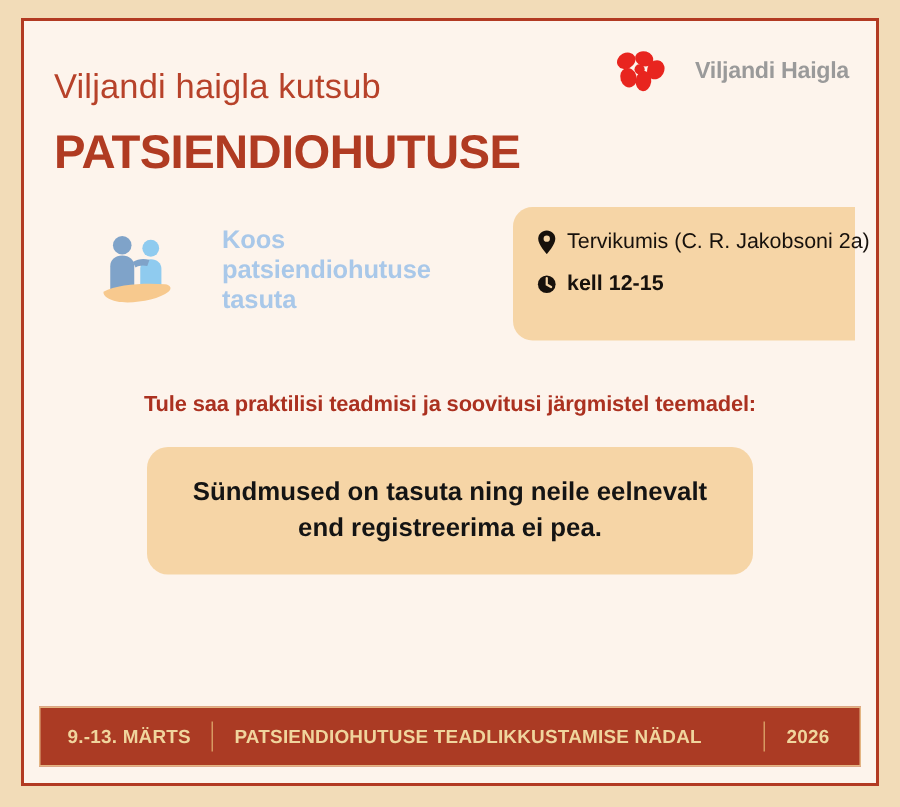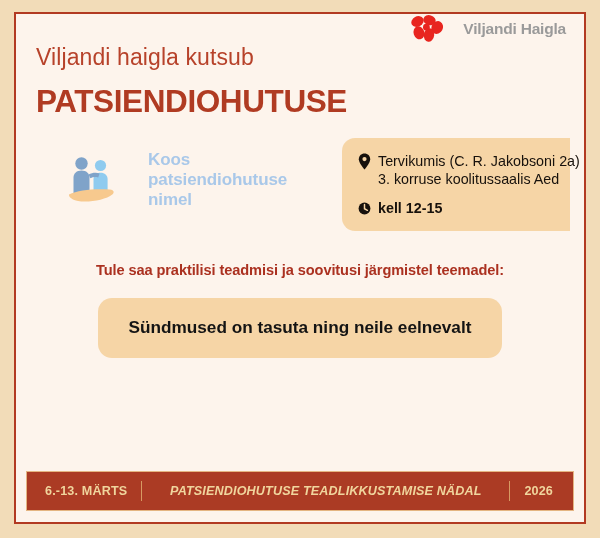--- a/index.html
+++ b/index.html
@@ -35,21 +35,21 @@
   }
 
   
   .header {
     position: relative;
     padding: 14px 20px 0 20px;
   }
 
   .brand-logo {
     position: absolute;
-    top: 0;
+    top: 19px;
     right: 18px;
     display: flex;
     align-items: center;
     gap: 19px;
     text-align: right;
   }
   .brand-mark {
     width: 34px;
     height: 30px;
     flex: none;
@@ -109,21 +109,21 @@
   }
   .campaign-text span { display: block; }
 
   .info-box {
     position: absolute;
     left: 306px;
     right: -6px;
     top: 0;
     background: #f6d5a6;
     border-radius: 13px 0 0 13px;
-    padding: 14px 16px 14px 16px;
+    padding: 14px 16px 28px 16px;
     box-sizing: border-box;
   }
   .info-line {
     display: flex;
     align-items: flex-start;
     gap: 7px;
     color: #17110c;
     font-size: 14.3px;
     line-height: 1.3;
   }
@@ -187,23 +187,21 @@
   }
   .footer-sep {
     width: 1px;
     height: 20px;
     background: #d79a62;
     margin: 0 14px;
     flex: none;
   }
   .footer-title {
     flex: 1;
-    text-align: center;
-    white-space: nowrap;
-    font-style: italic;
+    white-space: nowrap;
   }
   .footer-year {
     padding: 0 20px 0 0;
     white-space: nowrap;
   }
 </style>
 </head>
 <body>
 
 <div class="poster">
@@ -238,59 +236,59 @@
             <circle cx="15.5" cy="9.5" r="6.2" fill="#7fa3c9"></circle>
             <path d="M7.5 40 V23.5 C7.5 19.2 10.8 16.4 15.5 16.4 C20.2 16.4 23.5 19.2 23.5 23.5 V40 Z" fill="#7fa3c9"></path>
             <circle cx="34.5" cy="11.5" r="5.6" fill="#8fcbef"></circle>
             <path d="M27.5 41 V25.2 C27.5 21.4 30.6 18.8 34.6 18.8 C38.7 18.8 41.6 21.4 41.6 25.2 V41 Z" fill="#8fcbef"></path>
             <path d="M22.5 20.6 C26 18.6 30 18.1 33.6 19.4 L32.2 23.4 C29.4 22.6 26.7 23 24.4 24.3 Z" fill="#7fa3c9"></path>
             <path d="M3 40.5 C12 35.5 30 34.5 44 35.5 C47.5 35.8 49 38.3 46.3 40.5 C40 45.8 22 49 12 47 C6.5 45.9 2.5 43.2 3 40.5 Z" fill="#f7c98e"></path>
           </svg>
           <div class="campaign-text">
             <span>Koos</span>
             <span>patsiendiohutuse</span>
-            <span>nimel</span>
+            <span>tasuta</span>
           </div>
         </div>
 
         <div class="info-box">
           <div class="info-line">
             <svg class="info-icon" viewBox="0 0 13 17" aria-hidden="true">
               <path d="M6.5 0.6 C3.2 0.6 0.8 3.0 0.8 6.2 C0.8 10.2 6.5 16.4 6.5 16.4 C6.5 16.4 12.2 10.2 12.2 6.2 C12.2 3.0 9.8 0.6 6.5 0.6 Z" fill="#17110c"></path>
               <circle cx="6.5" cy="6.1" r="2.1" fill="#f6d5a6"></circle>
             </svg>
             <div class="info-text">
               <span>Tervikumis (C. R. Jakobsoni 2a)</span>
-              <span>3. korruse koolitussaalis Aed</span>
             </div>
           </div>
           <div class="info-line">
             <svg class="info-icon" viewBox="0 0 13 17" aria-hidden="true">
               <circle cx="6.5" cy="8.5" r="5.9" fill="#17110c"></circle>
               <path d="M6.5 4.4 V8.7 L9.4 10.3" stroke="#f6d5a6" stroke-width="1.5" fill="none" stroke-linecap="round"></path>
             </svg>
             <div class="info-text">
               <span>kell 12-15</span>
             </div>
           </div>
         </div>
 
       </div>
 
       <div class="topics-lead">Tule saa praktilisi teadmisi ja soovitusi järgmistel teemadel:</div>
 
       <div class="notice">
         <span>Sündmused on tasuta ning neile eelnevalt</span>
+        <span>end registreerima ei pea.</span>
       </div>
 
     </div>
 
     <div class="footer-wrap">
       <div class="footer">
-        <div class="footer-date">6.-13. MÄRTS</div>
+        <div class="footer-date">9.-13. MÄRTS</div>
         <div class="footer-sep"></div>
         <div class="footer-title">PATSIENDIOHUTUSE TEADLIKKUSTAMISE NÄDAL</div>
         <div class="footer-sep"></div>
         <div class="footer-year">2026</div>
       </div>
     </div>
 
   </div>
 </div>
 

